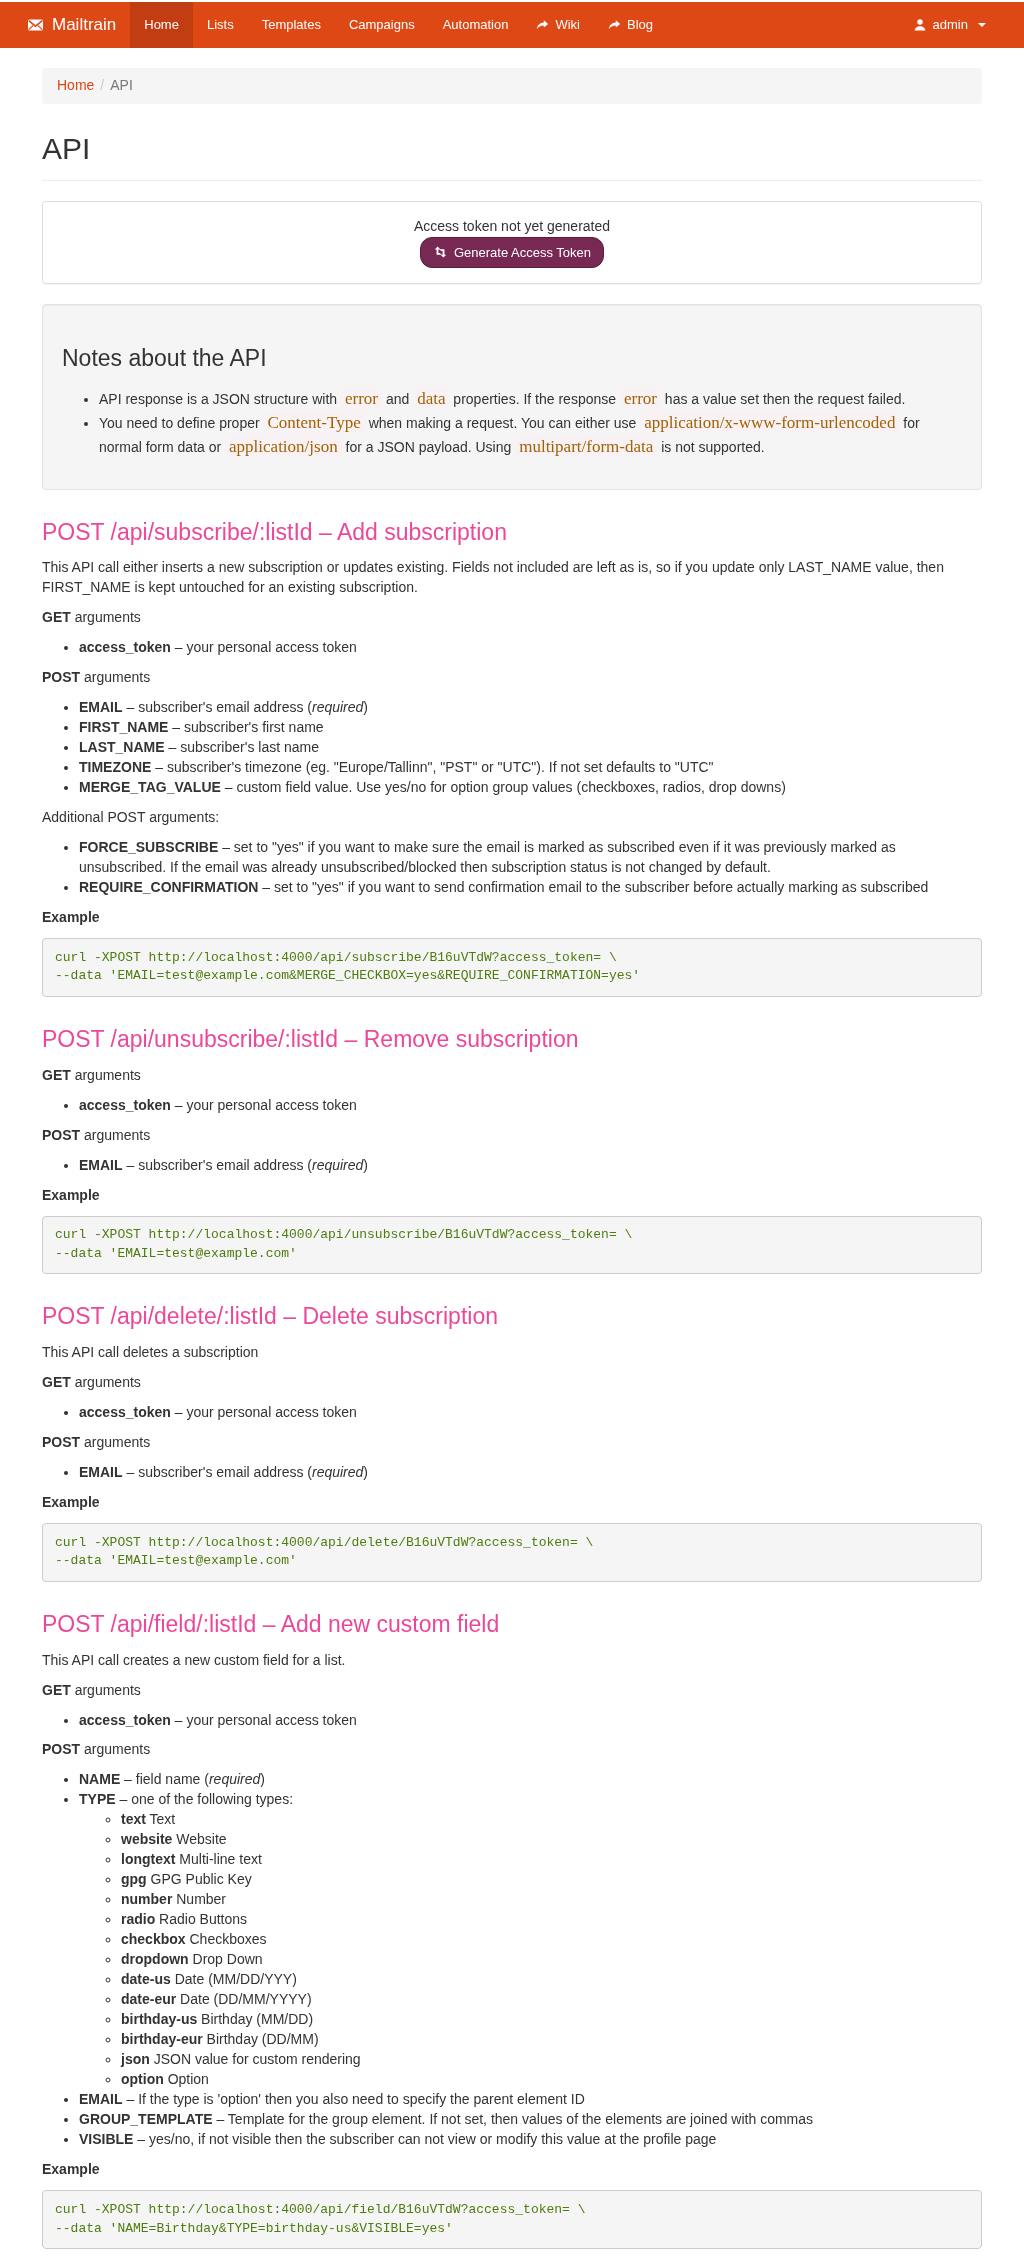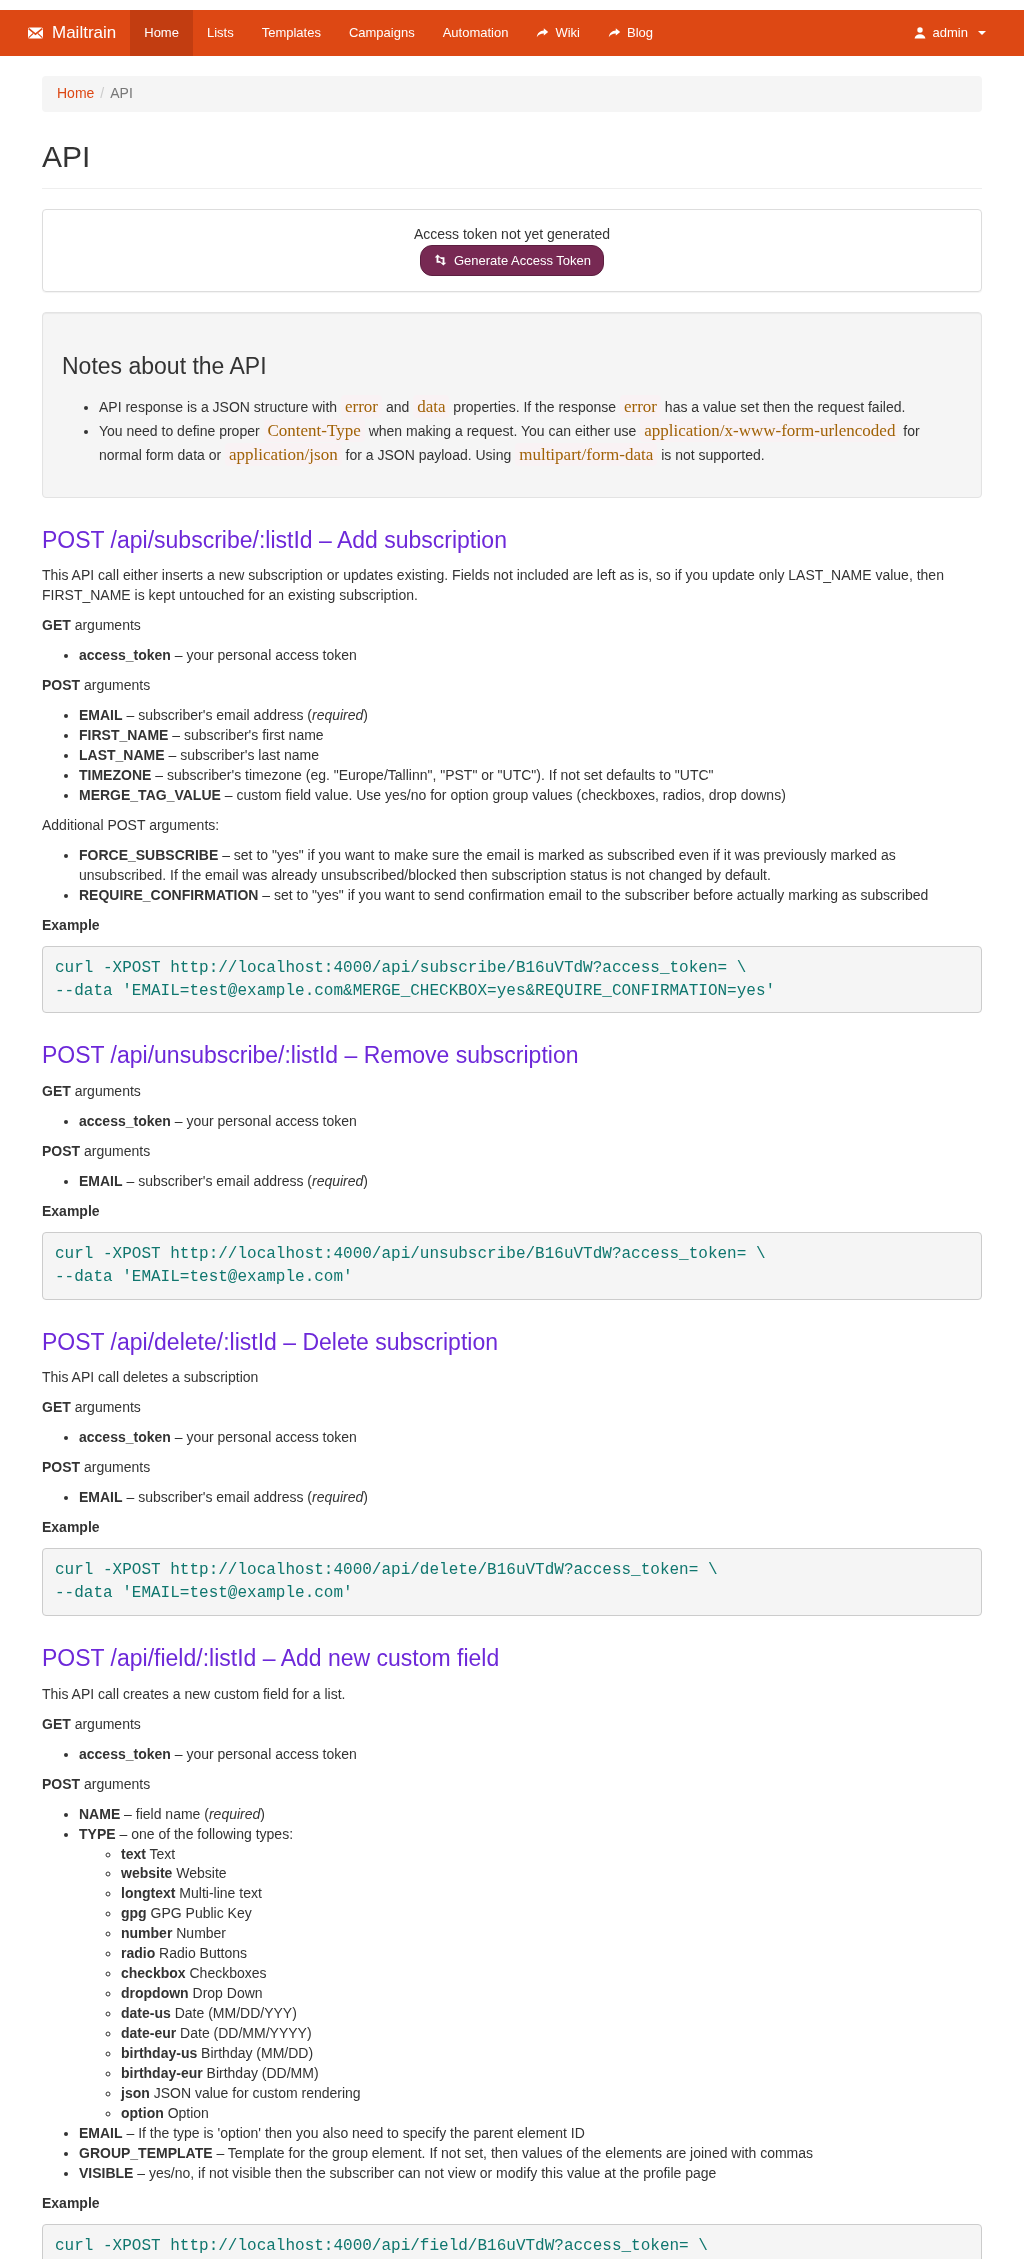--- a/index.html
+++ b/index.html
@@ -6,21 +6,21 @@
   html,body { margin:0; padding:0; background:#fff; }
   body {
     font-family:"Liberation Sans","DejaVu Sans",sans-serif;
     font-size:14px; line-height:1.42857; color:#333;
     width:1024px; margin:0 auto;
   }
   a { text-decoration:none; }
 
   
   .navbar { background:#dd4814; height:46px; width:100%; }
-  .navbar-inner { width:1000px; margin:10px auto; padding:0 12px; display:flex; align-items:stretch; height:46px; }
+  .navbar-inner { width:1000px; margin:2px auto; padding:0 12px; display:flex; align-items:stretch; height:46px; }
   .brand { display:flex; align-items:center; gap:7px; color:#fff; font-size:17px; padding:0 14px 0 2px; }
   .nav { display:flex; list-style:none; margin:0; padding:0; }
   .nav-link { display:flex; align-items:center; gap:6px; height:46px; padding:0 14px; color:#fff; font-size:13px; cursor:pointer; }
   .nav-link.active { background:#c23d11; }
   .nav-right { margin-left:auto; display:flex; }
   .caret { display:inline-block; width:0; height:0; border-left:4px solid transparent; border-right:4px solid transparent; border-top:4px solid #fff; margin-left:4px; }
   .icon { display:inline-flex; flex:none; }
 
   
   .container { width:970px; margin:0 auto; padding:0 15px; }
@@ -37,31 +37,31 @@
   .token-panel { border:1px solid #ddd; border-radius:4px; box-shadow:0 1px 1px rgba(0,0,0,.05);
     padding:15px; display:flex; align-items:center; justify-content:space-between; margin-bottom:20px;flex-direction:column; }
   .btn-generate { background:#772953; border:1px solid #5c1f40; color:#fff; border-radius:12px;
     padding:7px 12px; font-size:13px; font-family:inherit; display:inline-flex; align-items:center; gap:6px; cursor:pointer; }
 
   
   .well { background:#f5f5f5; border:1px solid #e3e3e3; border-radius:4px; padding:19px;
     box-shadow:inset 0 1px 1px rgba(0,0,0,.05); margin-bottom:20px; }
   .well h3 { margin:18px 0 12px; font-size:23px; font-weight:500; }
 
-  h3.section-title { font-size:23px; font-weight:500; margin:26px 0 10px; color:#6d28d9; }
+  h3.section-title { font-size:23px; font-weight:500; margin:26px 0 10px; color:#ec4899; }
   p { margin:0 0 10px; }
   ul.args { margin:0 0 10px; padding-left:37px; }
   ul.args li { margin:0; }
   ul.sub { list-style:circle; margin:0; padding-left:42px; }
 
   code.inline-code { padding:2px 4px; font-size:17px; color:#a16207; background:#f9f2f4; border-radius:4px;
     font-family:Liberation Serif, serif; }
   pre.code-block { background:#f5f5f5; border:1px solid #ccc; border-radius:4px; padding:9.5px 12px;
-    margin:10px 0 10px; font-family:"Liberation Mono","DejaVu Sans Mono",monospace; font-size:16px;
-    line-height:1.45; color:#0f766e; white-space:pre; overflow-x:auto; }
+    margin:10px 0 10px; font-family:"Liberation Mono","DejaVu Sans Mono",monospace; font-size:13px;
+    line-height:1.45; color:#4d7c0f; white-space:pre; overflow-x:auto; }
 </style>
 </head>
 <body>
 
 <nav class="navbar">
   <div class="navbar-inner">
     <a class="brand">
       <span class="icon">
         <svg width="19" height="16" viewBox="0 0 16 16">
             <rect x="0.5" y="2.5" width="15" height="11" rx="1.6" fill="#fff"></rect>

